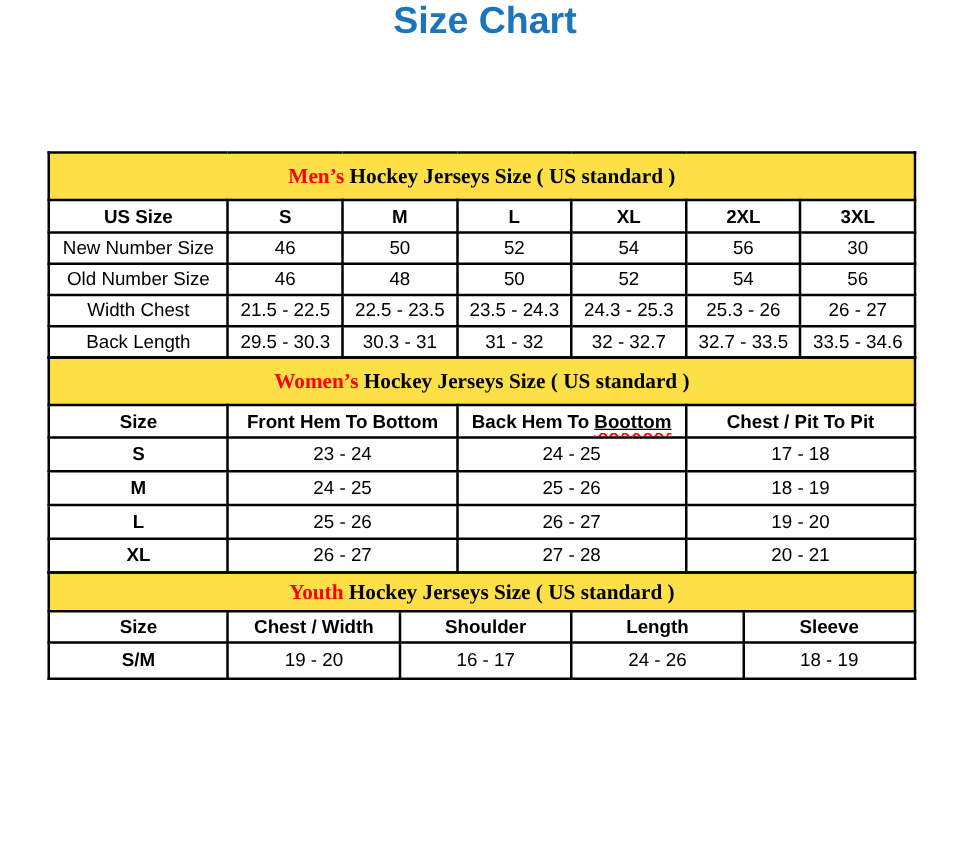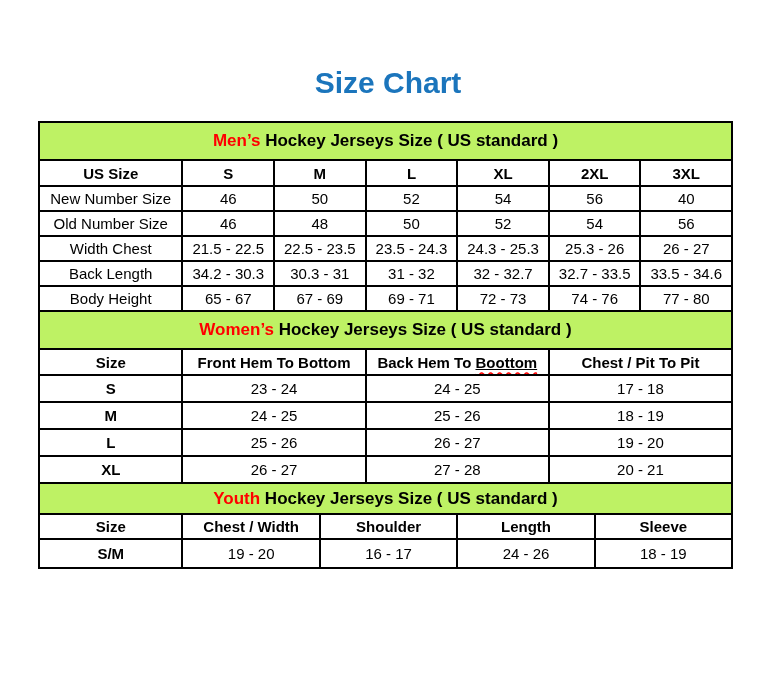--- a/index.html
+++ b/index.html
@@ -1,35 +1,35 @@
 <!DOCTYPE html>
 <html><head>
 <meta charset="utf-8">
 <style>
   html,body{margin:0;padding:0;background:#ffffff;}
   body{
     width:776px;height:692px;position:relative;overflow:hidden;
     font-family:"Liberation Sans","DejaVu Sans",sans-serif;color:#000;
   }
   .page-title{
-    margin:0;padding-top:66px;text-align:center;
+    margin:0;text-align:center;
     font-size:30px;font-weight:bold;color:#1B75BC;letter-spacing:0px;
   }
   .chart-wrap{position:absolute;left:38px;top:121px;width:695px;}
   table.size-table{
     border-collapse:collapse;table-layout:fixed;width:695px;
     font-size:15px;
   }
   table.size-table + table.size-table{margin-top:-2px;}
   .size-table th,.size-table td{
     border:2px solid #000;text-align:center;vertical-align:middle;
     padding:0 2px;overflow:hidden;white-space:nowrap;
   }
   th.band{
-    background:#bef264;font-size:17px;font-weight:bold;color:#000;
+    background:#fde047;font-size:17px;font-weight:bold;color:#000;font-family:Liberation Serif, serif;
   }
   .hl{color:#FF0000;}
   .col-row th{font-weight:bold;font-size:15px;}
   .data-row td{font-weight:normal;}
   .t-womens .data-row td:first-child,
   .t-youth  .data-row td:first-child{font-weight:bold;}
   
   .t-mens   .band-row th{height:36px;}
   .t-mens   .col-row  th{height:24px;}
   .t-mens   .data-row td{height:23px;}
@@ -77,21 +77,21 @@
       <th>2XL</th>
       <th>3XL</th>
     </tr>
     <tr class="data-row">
       <td>New Number Size</td>
       <td>46</td>
       <td>50</td>
       <td>52</td>
       <td>54</td>
       <td>56</td>
-      <td>40</td>
+      <td>30</td>
     </tr>
     <tr class="data-row">
       <td>Old Number Size</td>
       <td>46</td>
       <td>48</td>
       <td>50</td>
       <td>52</td>
       <td>54</td>
       <td>56</td>
     </tr>
@@ -99,35 +99,26 @@
       <td>Width Chest</td>
       <td>21.5 - 22.5</td>
       <td>22.5 - 23.5</td>
       <td>23.5 - 24.3</td>
       <td>24.3 - 25.3</td>
       <td>25.3 - 26</td>
       <td>26 - 27</td>
     </tr>
     <tr class="data-row">
       <td>Back Length</td>
-      <td>34.2 - 30.3</td>
+      <td>29.5 - 30.3</td>
       <td>30.3 - 31</td>
       <td>31 - 32</td>
       <td>32 - 32.7</td>
       <td>32.7 - 33.5</td>
       <td>33.5 - 34.6</td>
-    </tr>
-    <tr class="data-row">
-      <td>Body Height</td>
-      <td>65 - 67</td>
-      <td>67 - 69</td>
-      <td>69 - 71</td>
-      <td>72 - 73</td>
-      <td>74 - 76</td>
-      <td>77 - 80</td>
     </tr>
   </tbody>
     </table>
 
   <table class="size-table t-womens">
     <colgroup>
       <col style="width:20.7%">
         <col style="width:26.44%">
         <col style="width:26.44%">
         <col style="width:26.42%">

